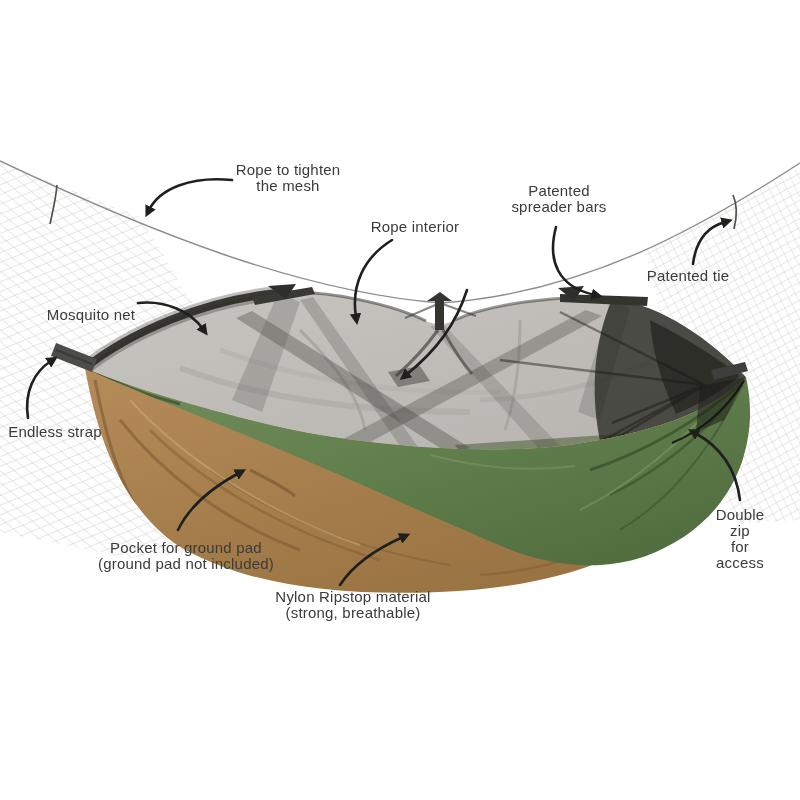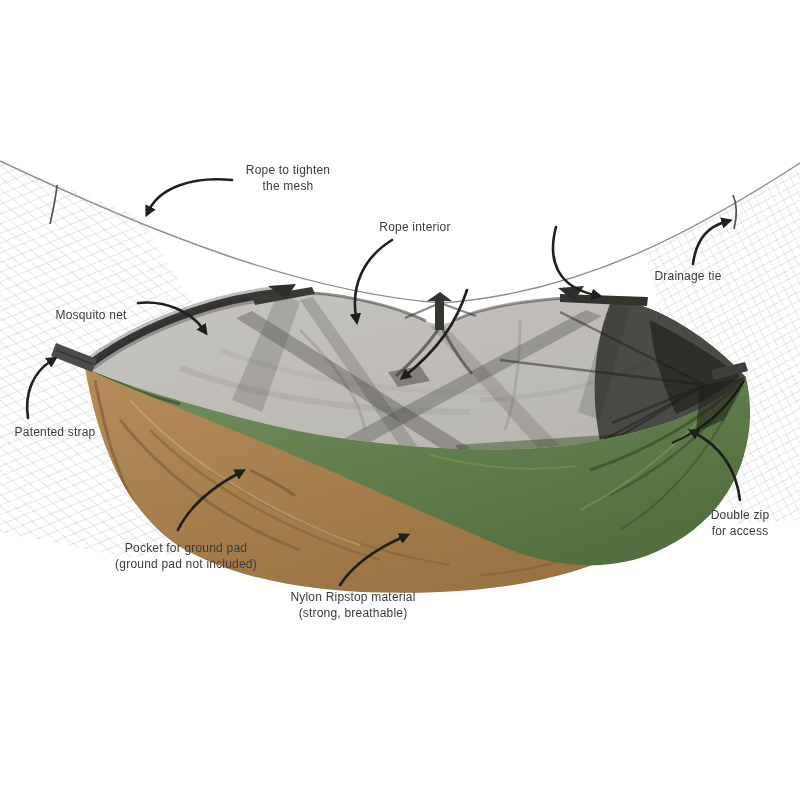--- a/index.html
+++ b/index.html
@@ -2,21 +2,21 @@
 <html><head>
 <meta charset="utf-8">
 <style>
   html,body{margin:0;padding:0;background:#ffffff;}
   body{width:800px;height:800px;overflow:hidden;
        font-family:"Liberation Sans",sans-serif;}
   .stage{position:relative;width:800px;height:800px;background:#ffffff;}
   .stage svg{position:absolute;left:0;top:0;}
   .lbl{position:absolute;transform:translateX(-50%);
        text-align:center;white-space:pre-line;
-       font-size:12px;line-height:16px;letter-spacing:.2px;
+       font-size:15px;line-height:16px;letter-spacing:.2px;
        color:#3b3b3b;font-family:"Liberation Sans",sans-serif;}
 </style>
 </head>
 <body>
 
 <div class="stage">
 
 <svg width="800" height="800" viewBox="0 0 800 800">
   <defs>
     <marker id="ah" viewBox="0 0 10 10" refX="3" refY="5" markerWidth="4.4" markerHeight="4.4" orient="auto" markerUnits="strokeWidth">
@@ -163,24 +163,26 @@
     <path marker-end="url(#ah)" d="M138,303 C166,300 191,312 203,329"></path>
     <path marker-end="url(#ah)" d="M28,418 C24,392 34,372 51,361"></path>
     <path marker-end="url(#ah)" d="M178,530 C190,505 213,487 239,473"></path>
     <path marker-end="url(#ah)" d="M340,585 C353,565 376,549 403,537"></path>
     <path marker-end="url(#ah)" d="M740,500 C736,468 719,446 695,433"></path>
   </g>
 </svg>
 
 <div class="lbl" style="left:288px;top:162px">Rope to tighten
 the mesh</div>
+<div class="lbl" style="left:559px;top:183px">Patented
+spreader bars</div>
 <div class="lbl" style="left:415px;top:219px">Rope interior</div>
-<div class="lbl" style="left:688px;top:268px">Drainage tie</div>
+<div class="lbl" style="left:688px;top:268px">Patented tie</div>
 <div class="lbl" style="left:91px;top:307px">Mosquito net</div>
-<div class="lbl" style="left:55px;top:424px">Patented strap</div>
+<div class="lbl" style="left:55px;top:424px">Endless strap</div>
 <div class="lbl" style="left:186px;top:540px">Pocket for ground pad
 (ground pad not included)</div>
 <div class="lbl" style="left:740px;top:507px">Double zip
 for access</div>
 <div class="lbl" style="left:353px;top:589px">Nylon Ripstop material
 (strong, breathable)</div>
 
 </div>
 
 </body></html>

